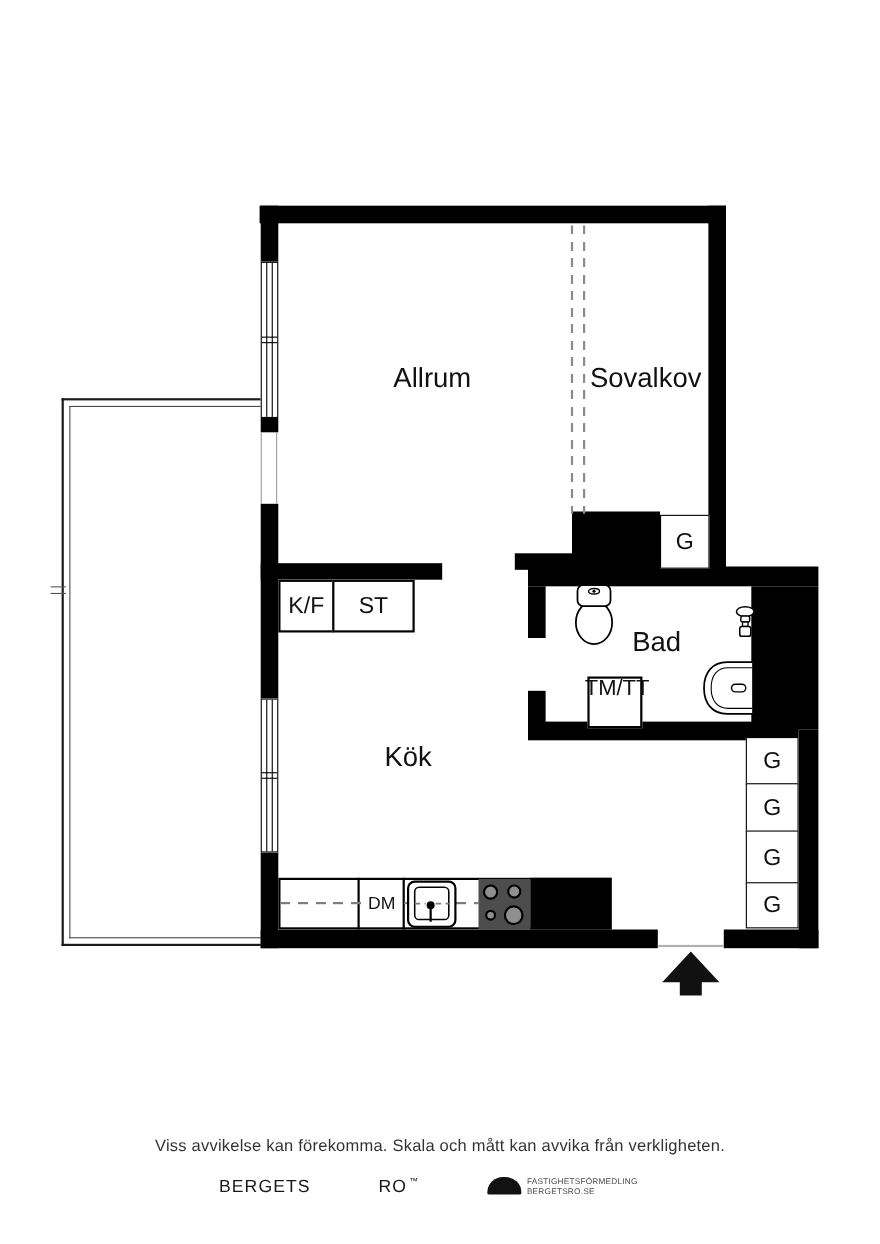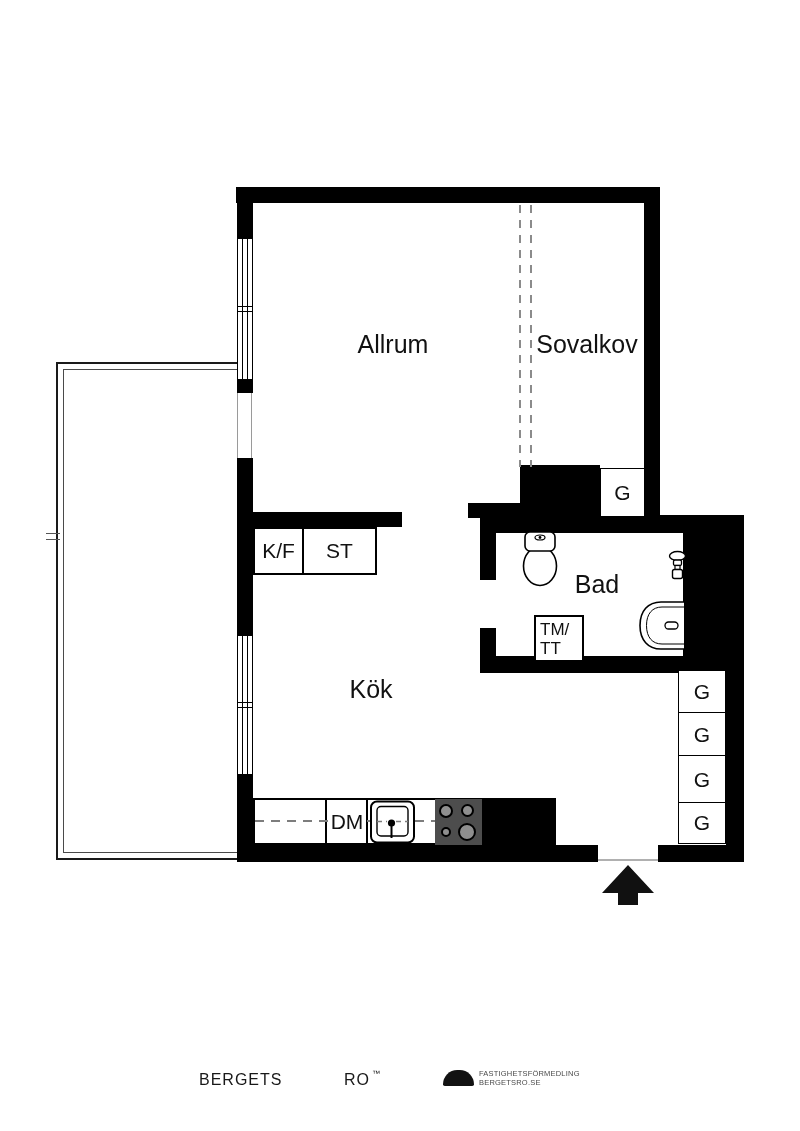--- a/index.html
+++ b/index.html
@@ -14,26 +14,26 @@
   .wv{position:absolute;top:0;bottom:0;width:1px;background:#000}
   .wm{position:absolute;left:0;right:0;height:1px;background:#000}
   .jamb{position:absolute;width:1px;background:#9a9a9a}
   .vdash{position:absolute;width:2px;
          background:repeating-linear-gradient(to bottom,#8b8b8b 0 8px,transparent 8px 15px)}
   .hdash{position:absolute;height:2px;z-index:5;
          background:repeating-linear-gradient(to right,#7d7d7d 0 9px,transparent 9px 16px)}
   .box{position:absolute;background:#fff;border:2px solid #000;box-sizing:border-box;
        display:flex;align-items:center;justify-content:center;font-size:21px;color:#111;z-index:4}
   .rlabel{position:absolute;transform:translate(-50%,-50%);font-size:25px;color:#111;white-space:nowrap;z-index:6}
-  .small-label{font-size:21px}
+  .small-label{font-size:16px}
   .fix{position:absolute;z-index:4}
   .stove{position:absolute;background:#4d4d4d;z-index:6}
   .burner{position:absolute;border:2px solid #000;border-radius:50%;background:#8f8f8f;box-sizing:border-box}
-  .tmtt{flex-direction:column;align-items:flex-start;justify-content:center;
-        padding-left:4px;font-size:17px;line-height:19px}
+  .tmtt{align-items:flex-start;justify-content:center;
+        padding-left:4px;font-size:20px;line-height:19px}
   .counter{position:absolute;background:#fff;border:2px solid #000;box-sizing:border-box;z-index:2}
   .cdiv{position:absolute;width:2px;background:#000;z-index:3}
   .threshold{position:absolute;height:2px;background:#b0b0b0}
   .foot-text{position:absolute;transform:translateX(-50%);font-size:15px;color:#333;letter-spacing:.2px;white-space:nowrap}
   .brand{position:absolute;font-size:16px;letter-spacing:1px;color:#181818;white-space:nowrap}
   .brand-mark{position:absolute;font-size:8px;color:#181818}
   .dome{position:absolute;width:31px;height:16px;background:#121212;border-radius:16px 16px 2px 2px}
   .agency{position:absolute;font-size:7.5px;line-height:8.5px;color:#4a4a4a;letter-spacing:.2px;white-space:nowrap}
 </style>
 </head>
@@ -157,20 +157,21 @@
     <div class="burner" style="left:6px;top:28px;width:10px;height:10px"></div>
     <div class="burner" style="left:23px;top:24px;width:18px;height:18px"></div>
   </div>
   <div class="wall" style="left:482px;top:798px;width:74px;height:47px;z-index:3"></div>
 
   <div class="threshold" style="left:598px;top:859px;width:60px"></div>
   <svg class="fix" style="left:596px;top:862px" width="64" height="46" viewBox="0 0 64 46">
     <polygon points="32,3 58,31 42,31 42,43 22,43 22,31 6,31" fill="#111"></polygon>
   </svg>
 
+  <span class="foot-text" style="left:400px;top:1033px">Viss avvikelse kan förekomma. Skala och mått kan avvika från verkligheten.</span>
   <span class="brand" style="left:199px;top:1071px">BERGETS</span>
   <span class="brand" style="left:344px;top:1071px">RO</span>
   <span class="brand-mark" style="left:372px;top:1069px">™</span>
   <div class="dome" style="left:443px;top:1070px"></div>
   <div class="agency" style="left:479px;top:1070px">
     <div>FASTIGHETSFÖRMEDLING</div>
     <div>BERGETSRO.SE</div>
   </div>
 
 </div>

